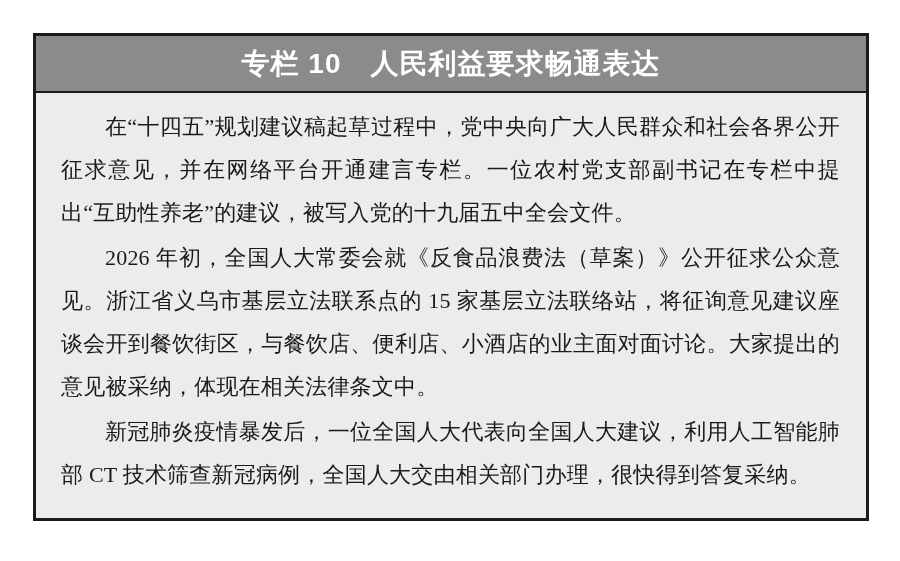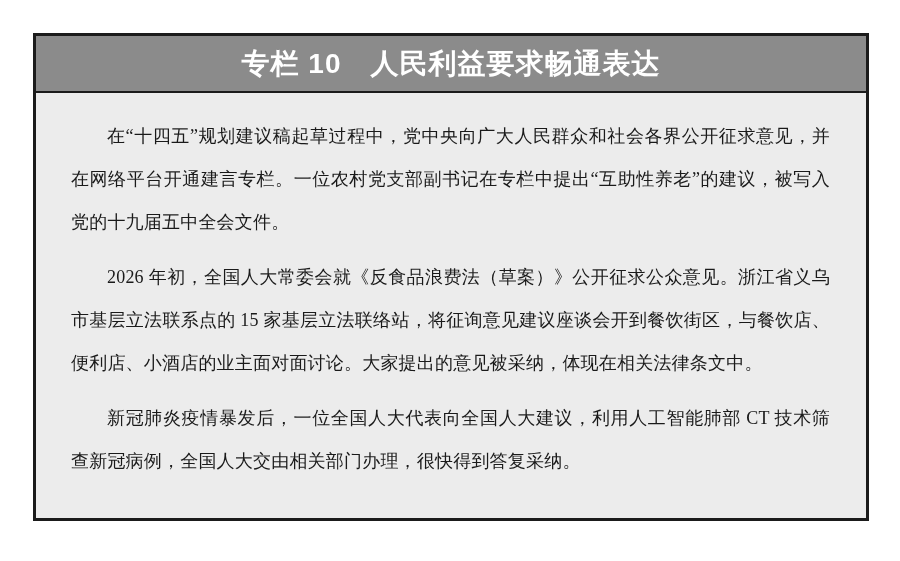--- a/index.html
+++ b/index.html
@@ -41,23 +41,23 @@
     font-weight: bold;
     font-size: 28px;
     letter-spacing: 1px;
     white-space: pre;
   }
   .panel-body {
     padding: 10px 24px 0 23px;
     color: #1a1a1a;
   }
   .panel-body p {
-    margin: 12px;
+    margin: 2px;
     text-indent: 2em;
-    font-size: 18px;
+    font-size: 22px;
     line-height: 43px;
     text-align: justify;
     letter-spacing: 0.2px;
   }
 </style>
 </head>
 <body>
 
 <div class="page">
   <div class="panel">

